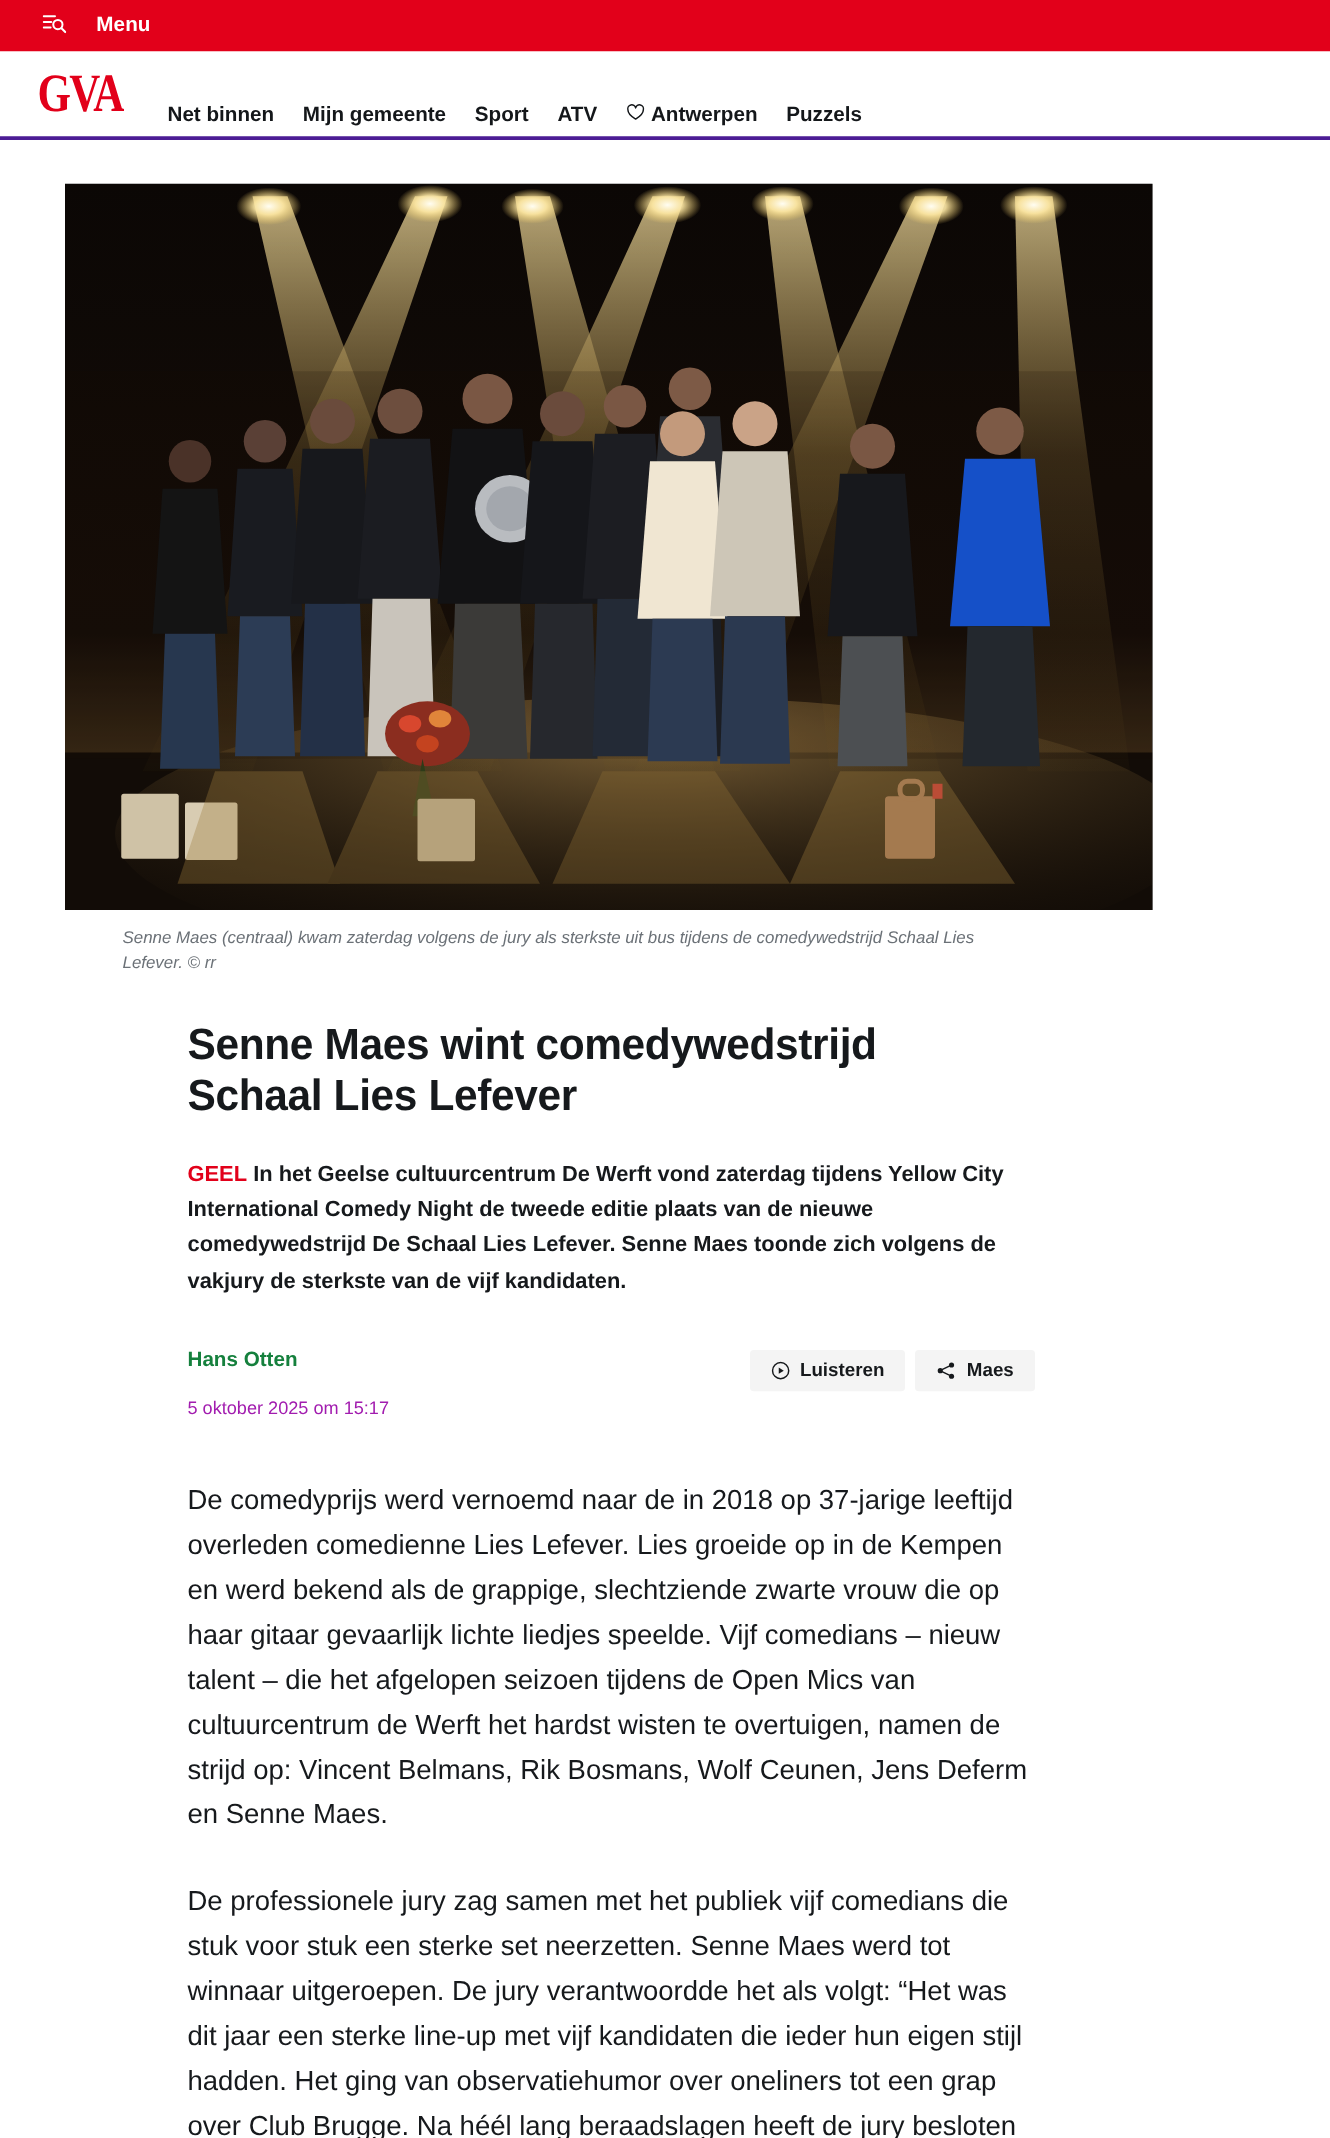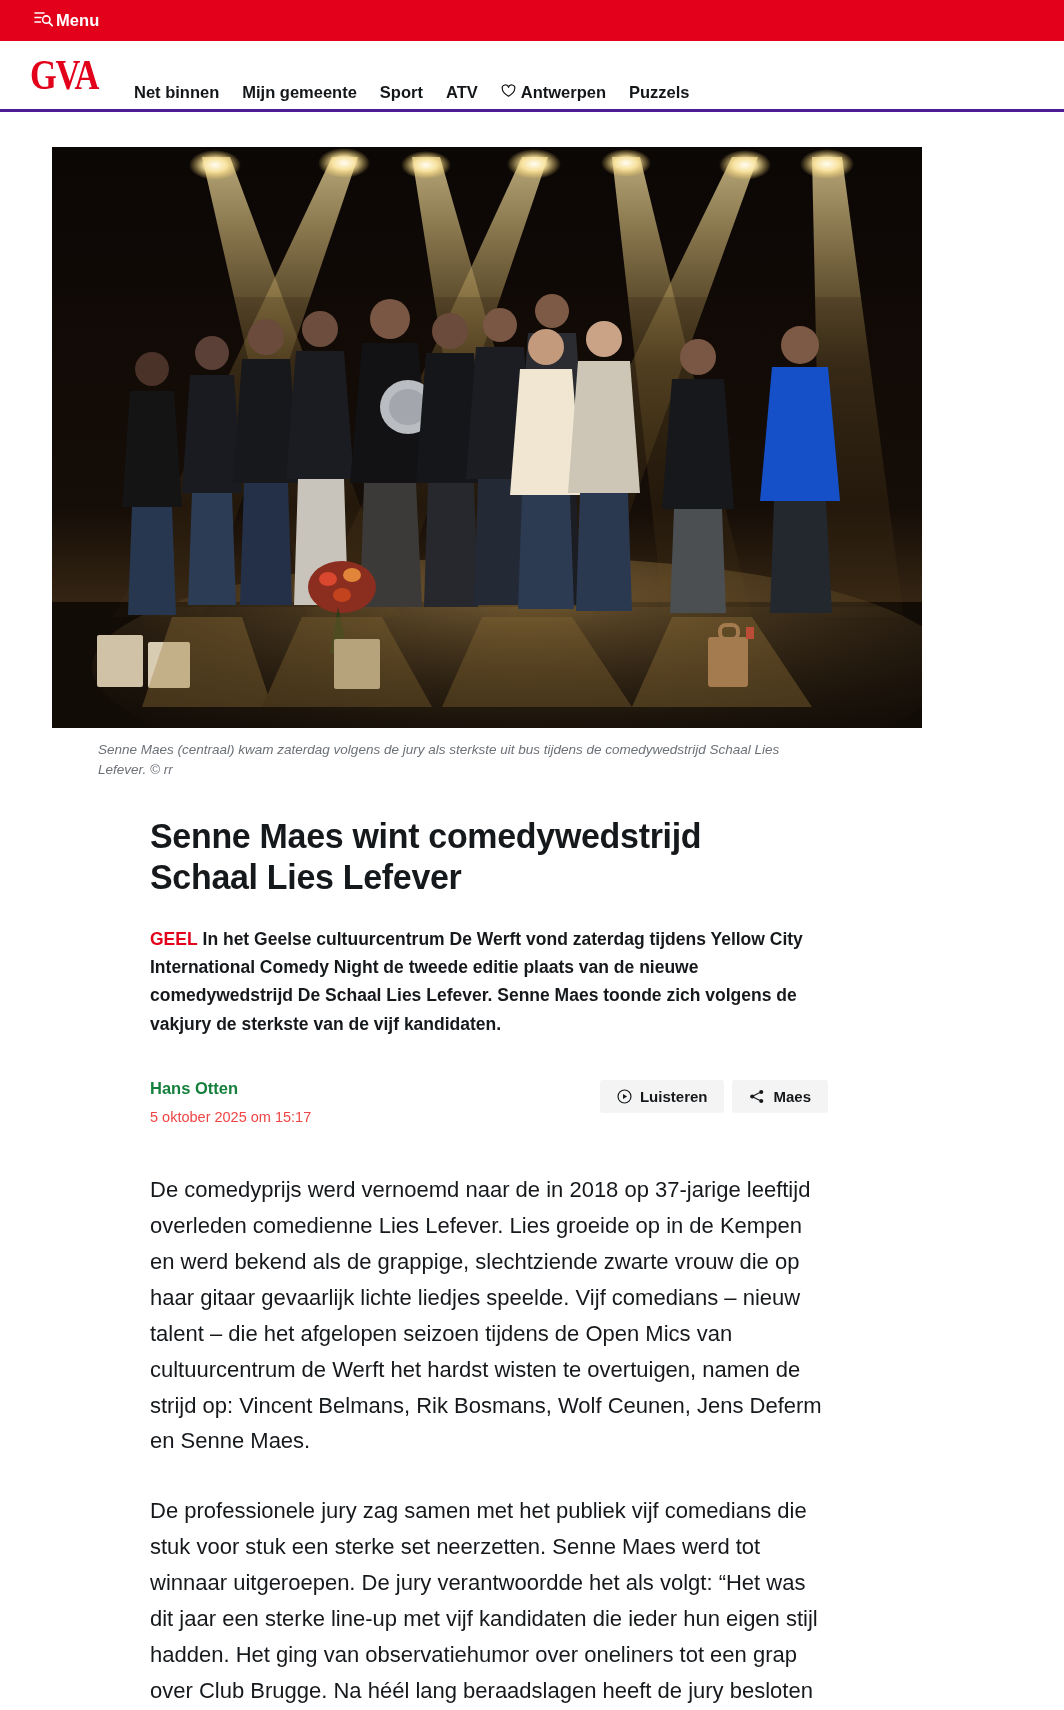--- a/index.html
+++ b/index.html
@@ -15,21 +15,21 @@
   .topbar {
     background: #e2001a;
     height: 41px;
     display: flex;
     align-items: center;
     padding-left: 34px;
   }
   .menu-btn {
     display: flex;
     align-items: center;
-    gap: 3px;
+    gap: 24px;
     color: #ffffff;
     font-size: 16.5px;
     font-weight: 700;
     letter-spacing: .1px;
     cursor: pointer;
     background: none;
     border: none;
     font-family: "Liberation Sans", sans-serif;
   }
   .menu-icon { display: block; }
@@ -130,23 +130,23 @@
     justify-content: space-between;
     max-width: 678px;
   }
   .byline-author {
     font-size: 16.5px;
     font-weight: 700;
     color: #15803d;
     line-height: 1.3;
   }
   .byline-date {
-    margin-top: 8px;
+    margin-top: 18px;
     font-size: 14.5px;
-    color: #ef4444;
+    color: #a21caf;
     line-height: 1.3;
   }
   .actions { display: flex; gap: 8px; margin-top: 2px; }
   .action-btn {
     display: flex;
     align-items: center;
     gap: 8px;
     background: #f4f4f4;
     border: none;
     border-radius: 3px;

